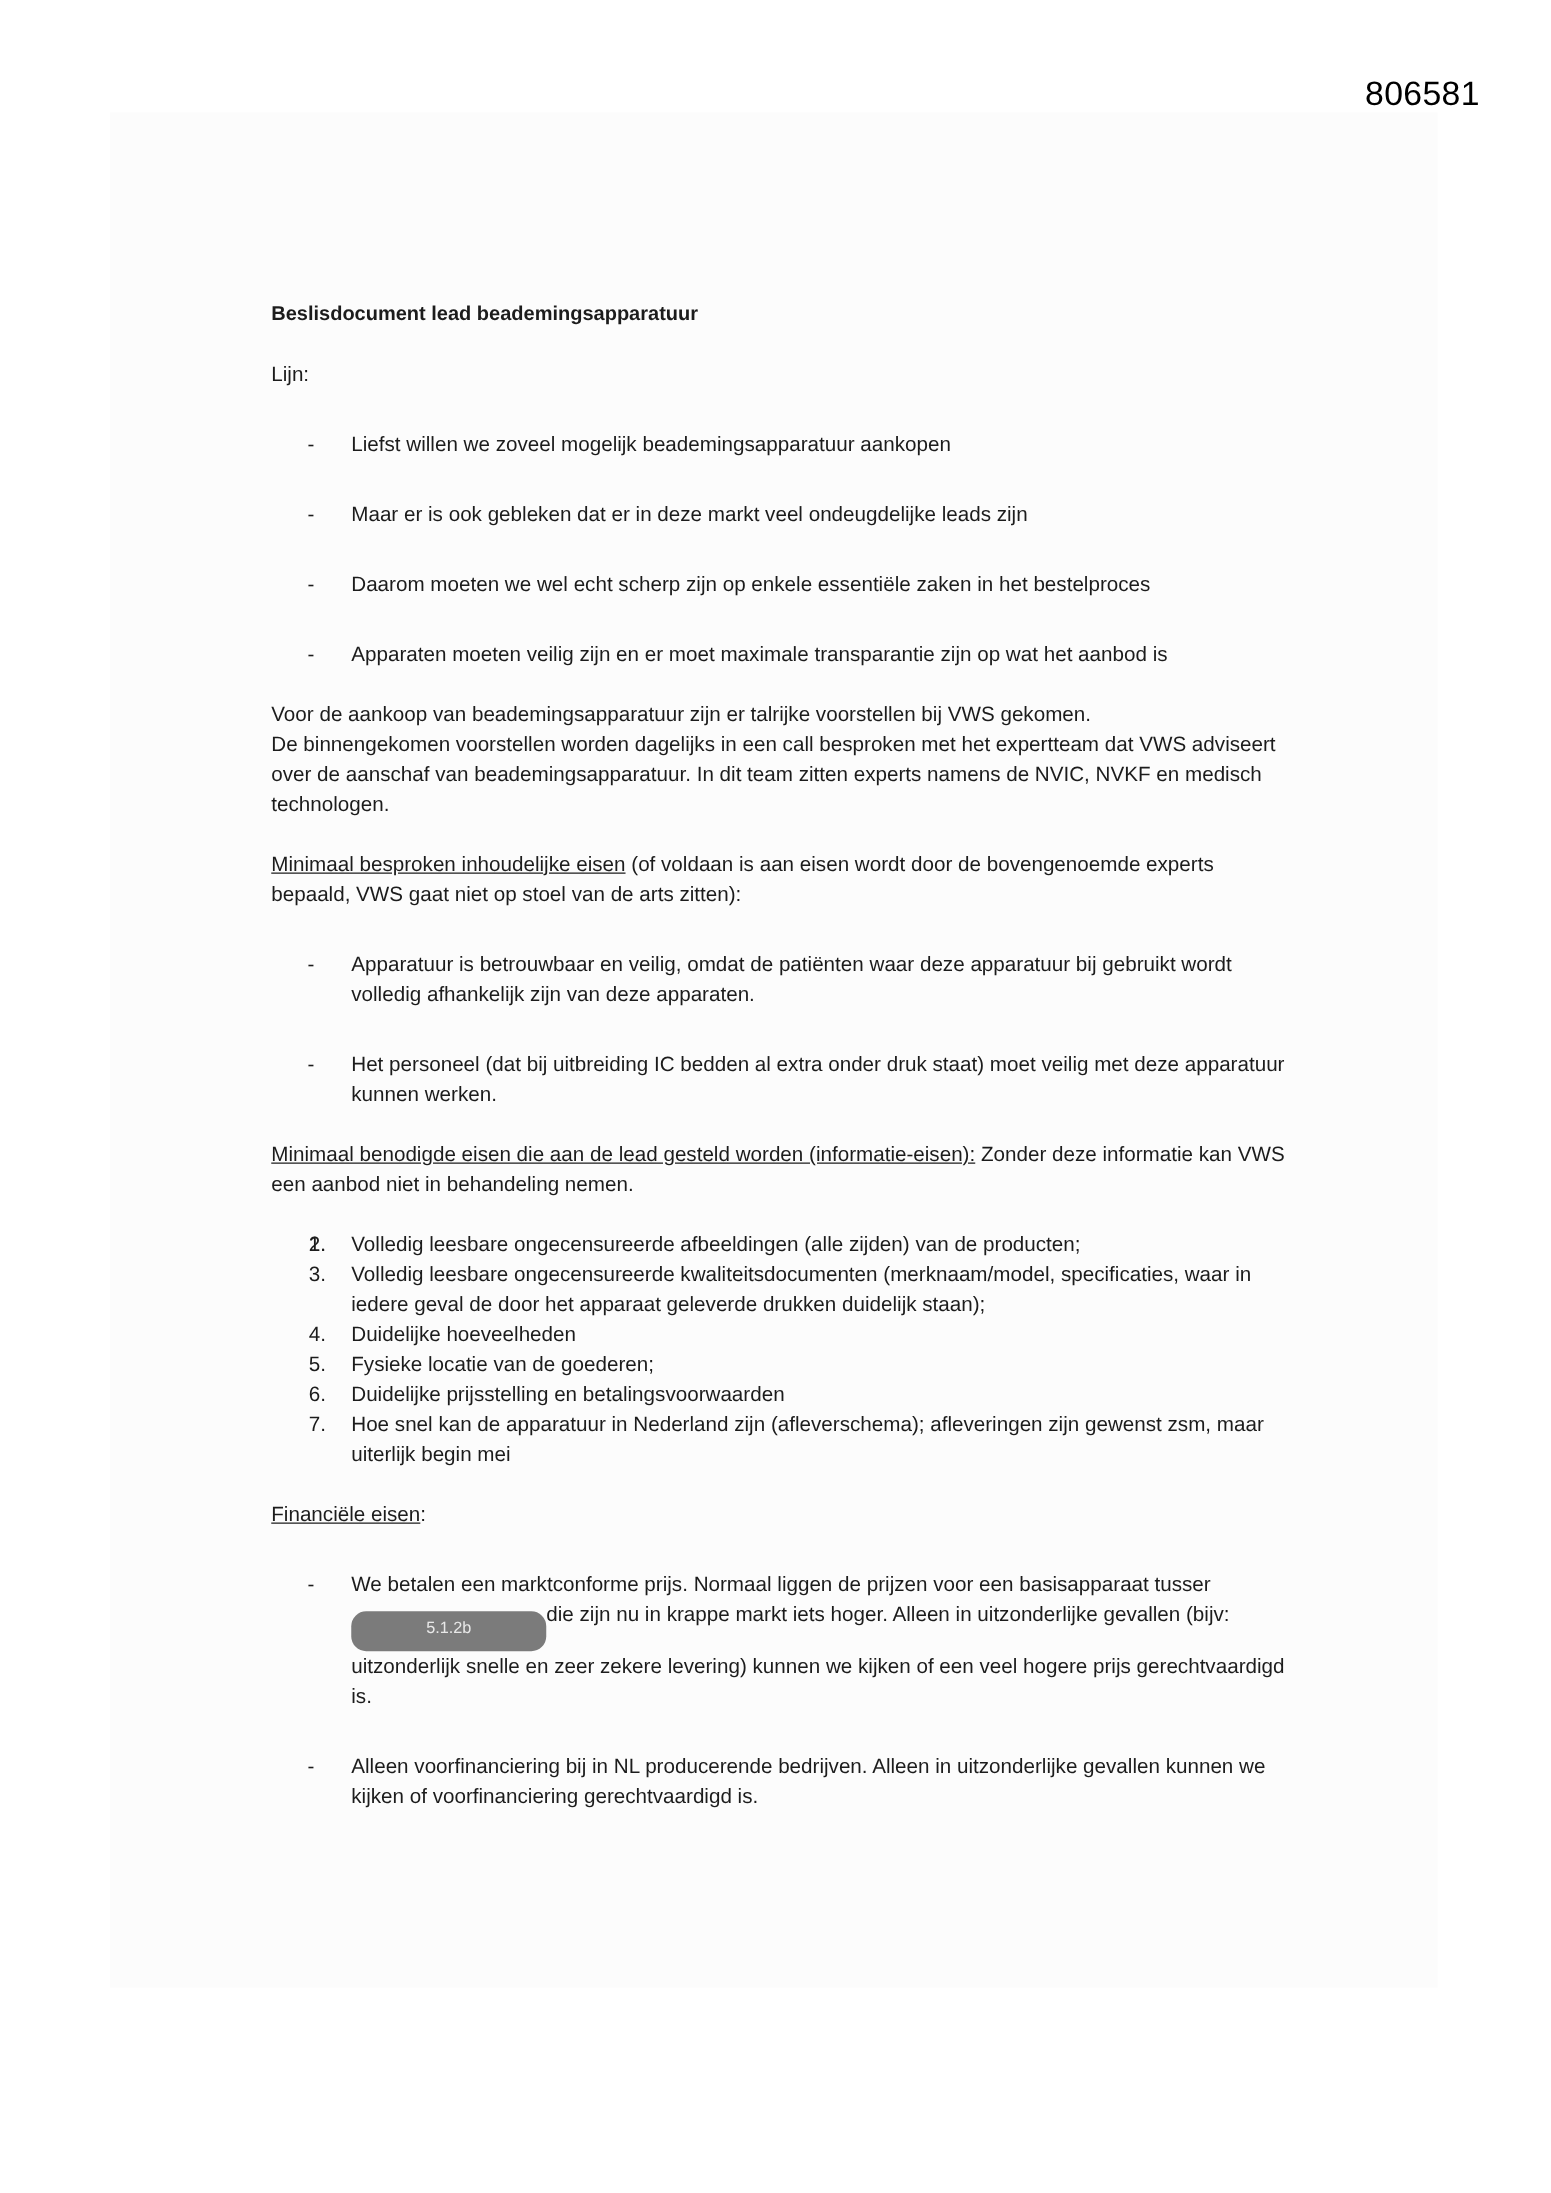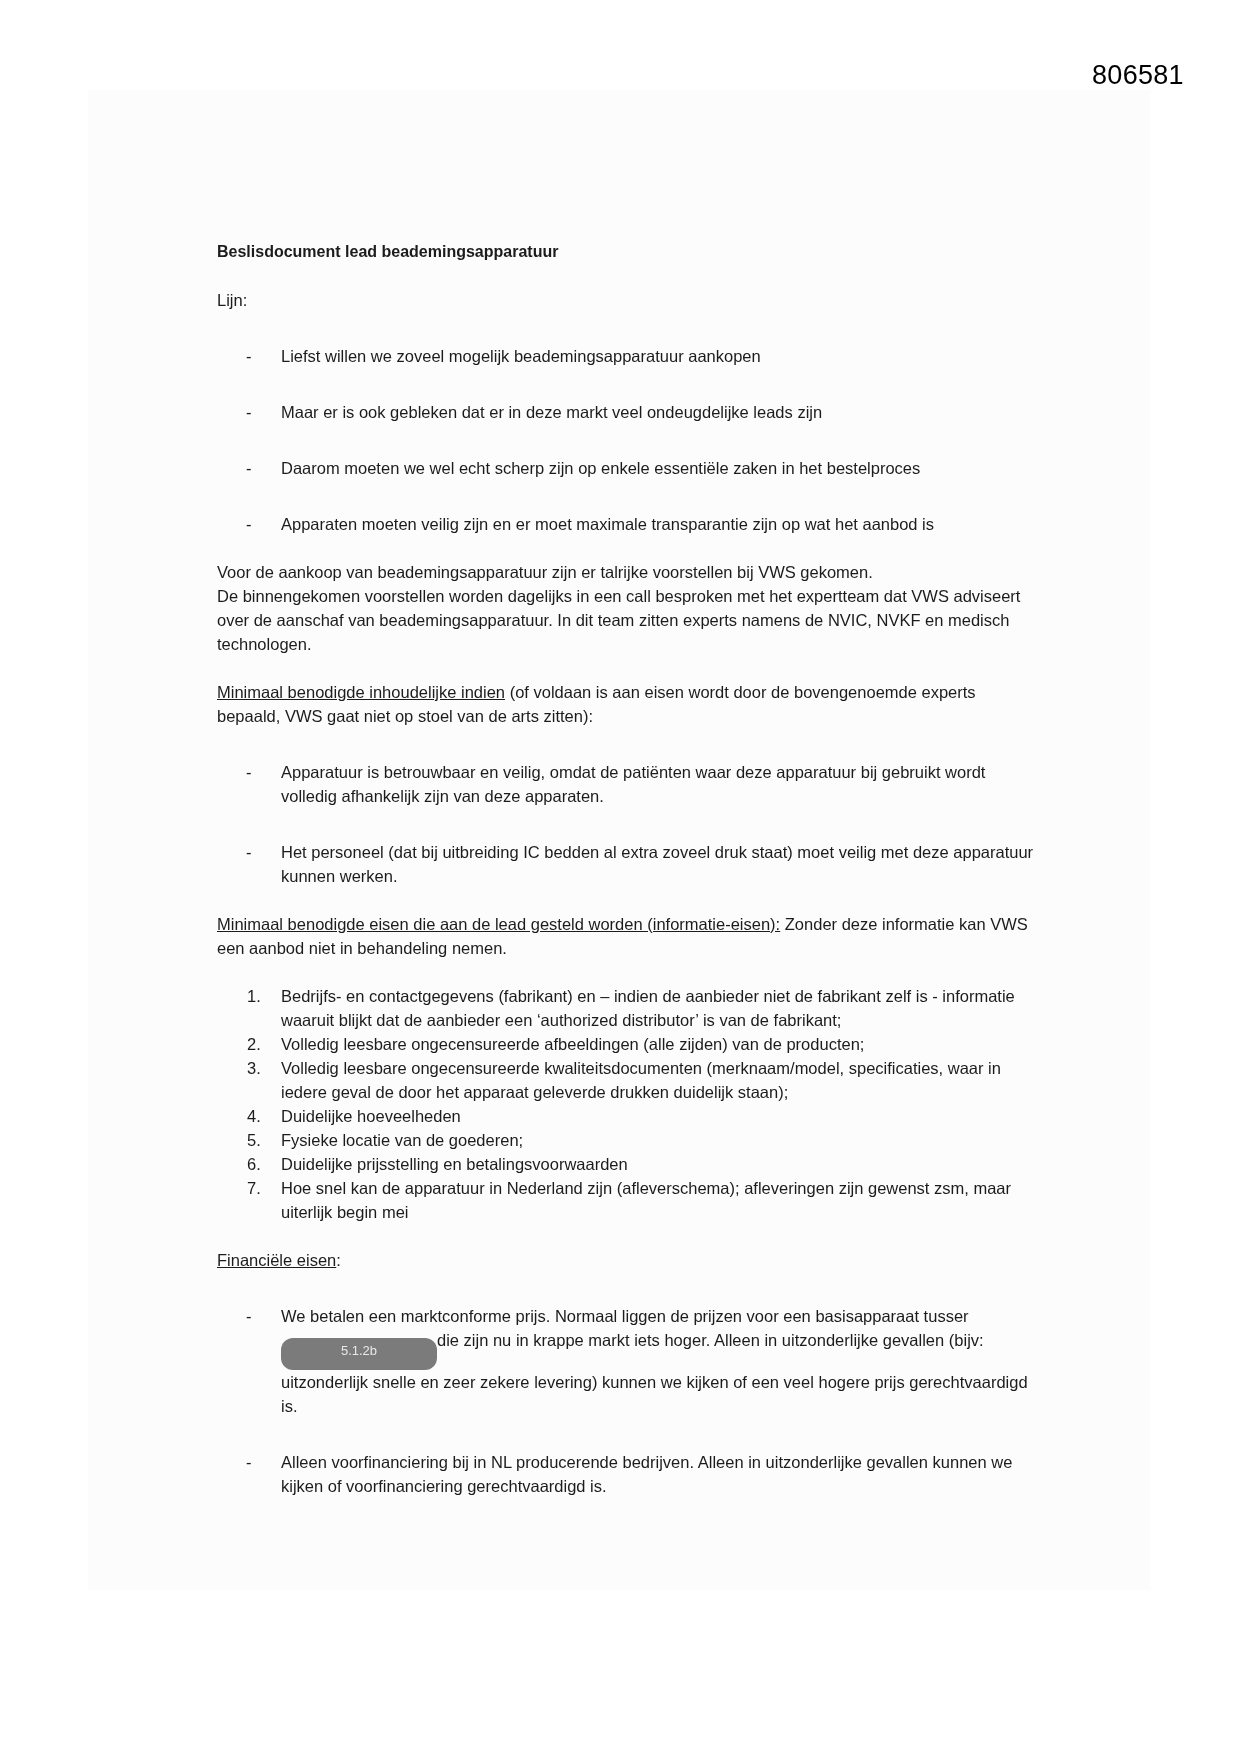--- a/index.html
+++ b/index.html
@@ -110,31 +110,31 @@
       <li>Apparaten moeten veilig zijn en er moet maximale transparantie zijn op wat het aanbod is</li>
     </ul>
   </div>
 
   <div class="block">
     <p>Voor de aankoop van beademingsapparatuur zijn er talrijke voorstellen bij VWS gekomen.</p>
     <p>De binnengekomen voorstellen worden dagelijks in een call besproken met het expertteam dat VWS adviseert over de aanschaf van beademingsapparatuur. In dit team zitten experts namens de NVIC, NVKF en medisch technologen.</p>
   </div>
 
   <div class="block">
-    <p><span class="u">Minimaal benodigde inhoudelijke indien</span><span> (of voldaan is aan eisen wordt door de bovengenoemde experts bepaald, VWS gaat niet op stoel van de arts zitten):</span></p>
+    <p><span class="u">Minimaal besproken inhoudelijke eisen</span><span> (of voldaan is aan eisen wordt door de bovengenoemde experts bepaald, VWS gaat niet op stoel van de arts zitten):</span></p>
     <ul class="dash">
       <li>Apparatuur is betrouwbaar en veilig, omdat de patiënten waar deze apparatuur bij gebruikt wordt volledig afhankelijk zijn van deze apparaten.</li>
-      <li>Het personeel (dat bij uitbreiding IC bedden al extra zoveel druk staat) moet veilig met deze apparatuur kunnen werken.</li>
+      <li>Het personeel (dat bij uitbreiding IC bedden al extra onder druk staat) moet veilig met deze apparatuur kunnen werken.</li>
     </ul>
   </div>
 
   <div class="block">
     <p style="margin-bottom:24px;"><span class="u">Minimaal benodigde eisen die aan de lead gesteld worden (informatie-eisen):</span><span> Zonder deze informatie kan VWS een aanbod niet in behandeling nemen.</span></p>
     <ol class="num">
-      <li><span class="n">1.</span><span>Bedrijfs- en contactgegevens (fabrikant) en – indien de aanbieder niet de fabrikant zelf is - informatie waaruit blijkt dat de aanbieder een ‘authorized distributor’ is van de fabrikant;</span></li>
+      <li><span class="n">1.</span></li>
       <li><span class="n">2.</span><span>Volledig leesbare ongecensureerde afbeeldingen (alle zijden) van de producten;</span></li>
       <li><span class="n">3.</span><span>Volledig leesbare ongecensureerde kwaliteitsdocumenten (merknaam/model, specificaties, waar in iedere geval de door het apparaat geleverde drukken duidelijk staan);</span></li>
       <li><span class="n">4.</span><span>Duidelijke hoeveelheden</span></li>
       <li><span class="n">5.</span><span>Fysieke locatie van de goederen;</span></li>
       <li><span class="n">6.</span><span>Duidelijke prijsstelling en betalingsvoorwaarden</span></li>
       <li><span class="n">7.</span><span>Hoe snel kan de apparatuur in Nederland zijn (afleverschema); afleveringen zijn gewenst zsm, maar uiterlijk begin mei</span></li>
     </ol>
   </div>
 
   <div class="block">

